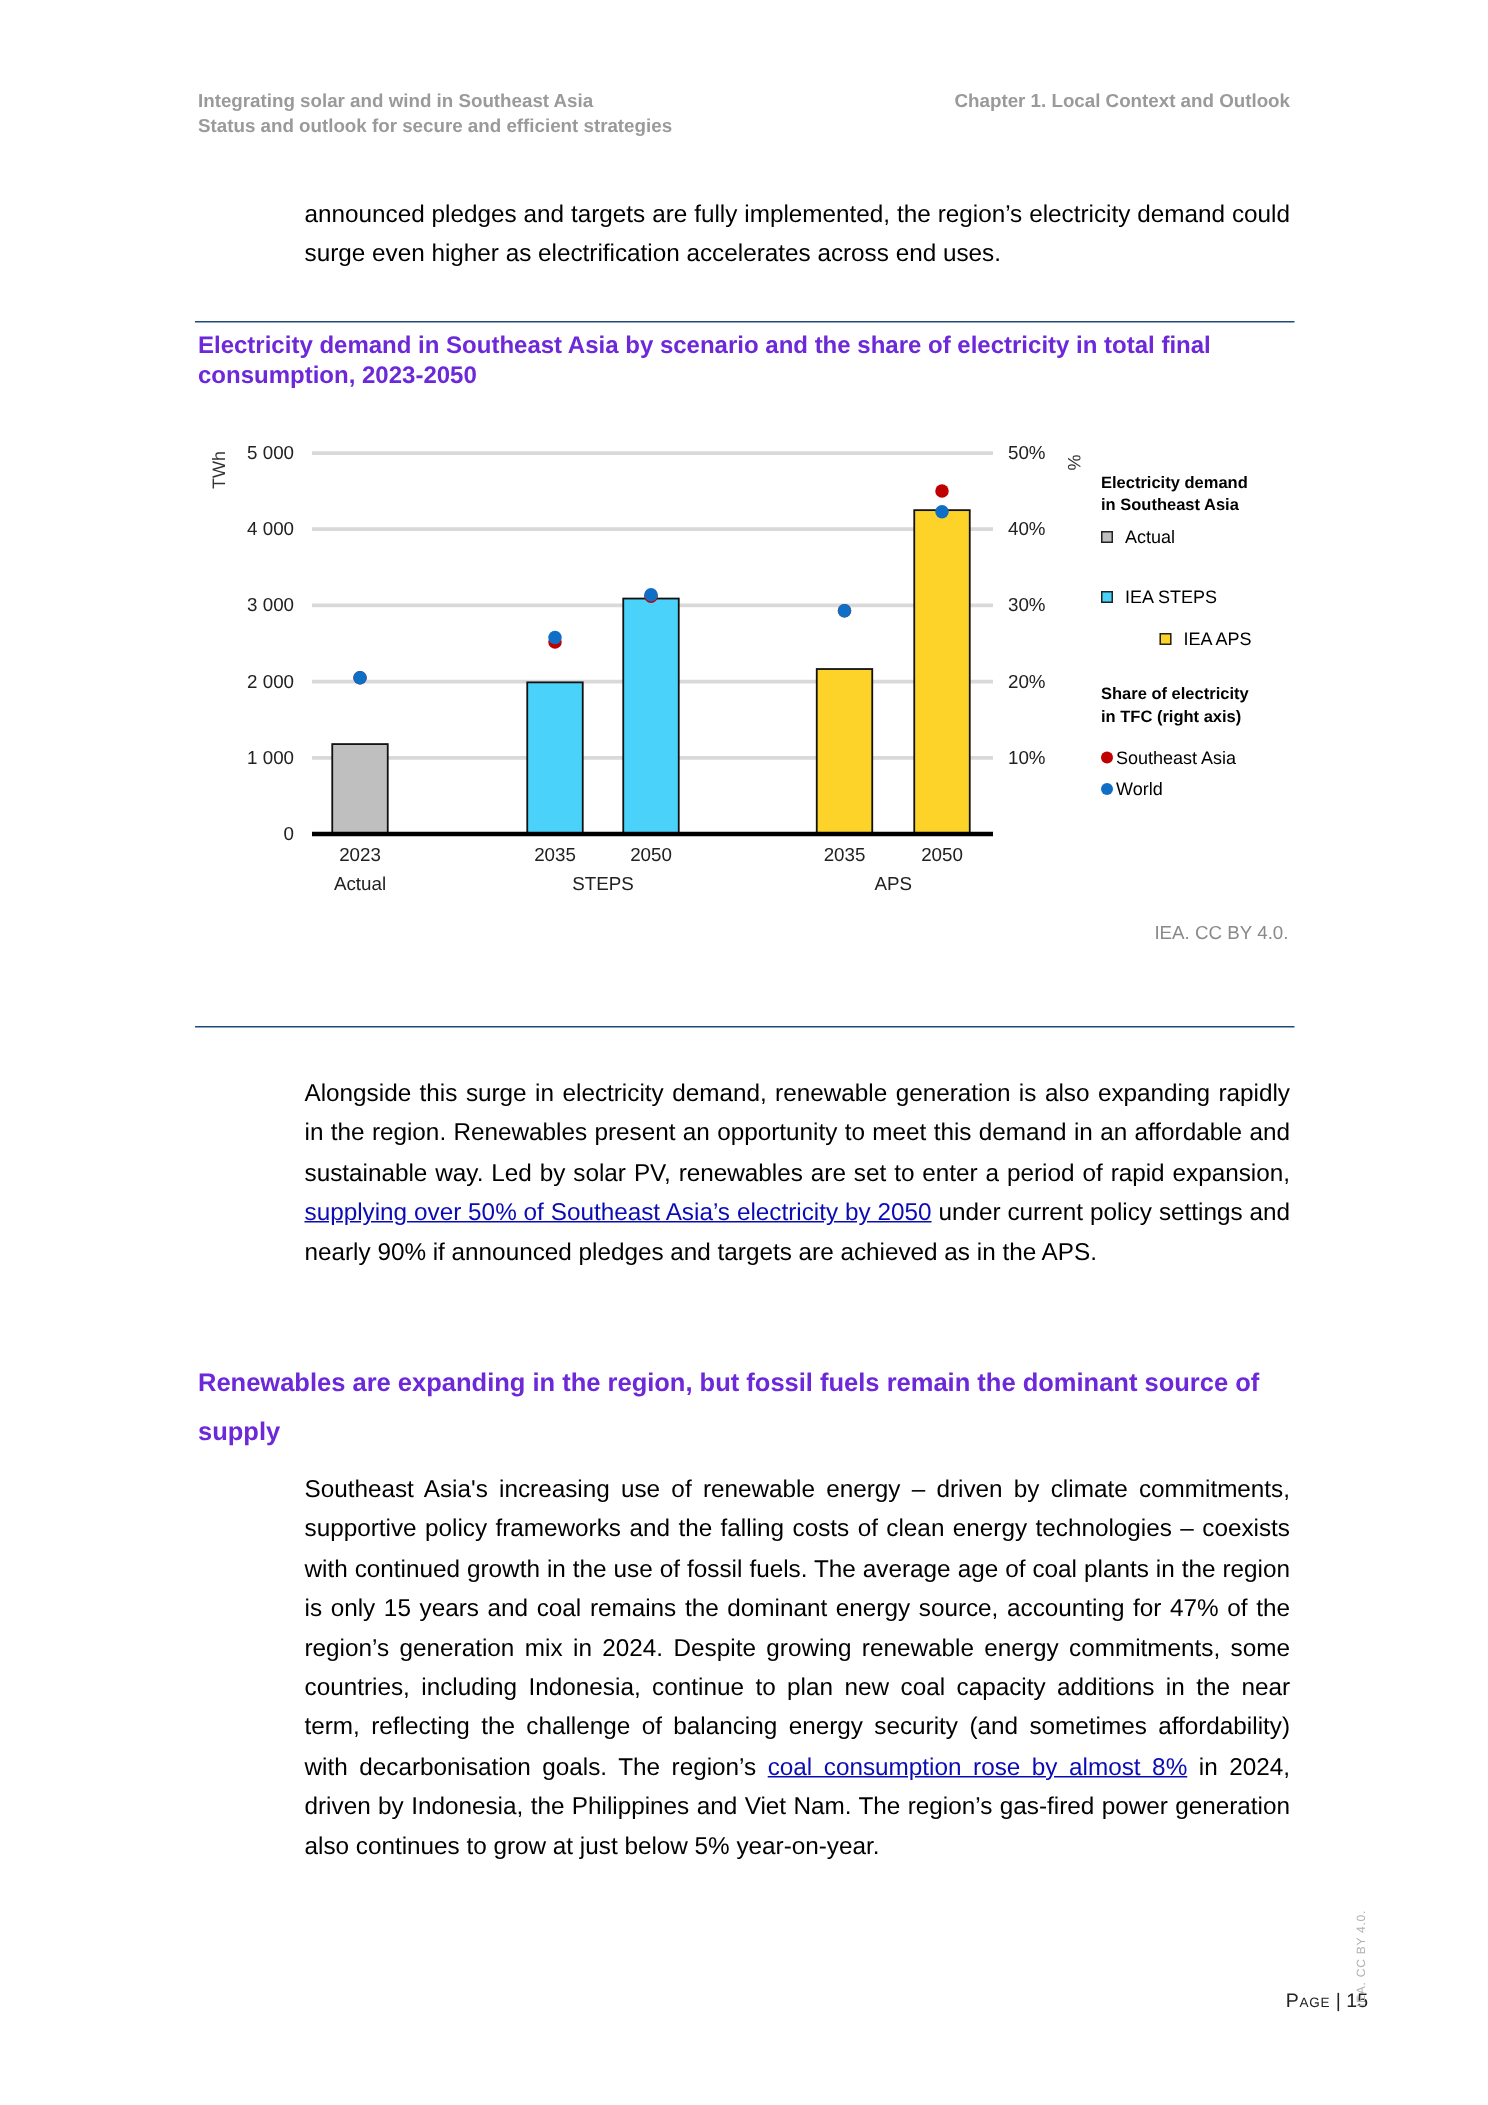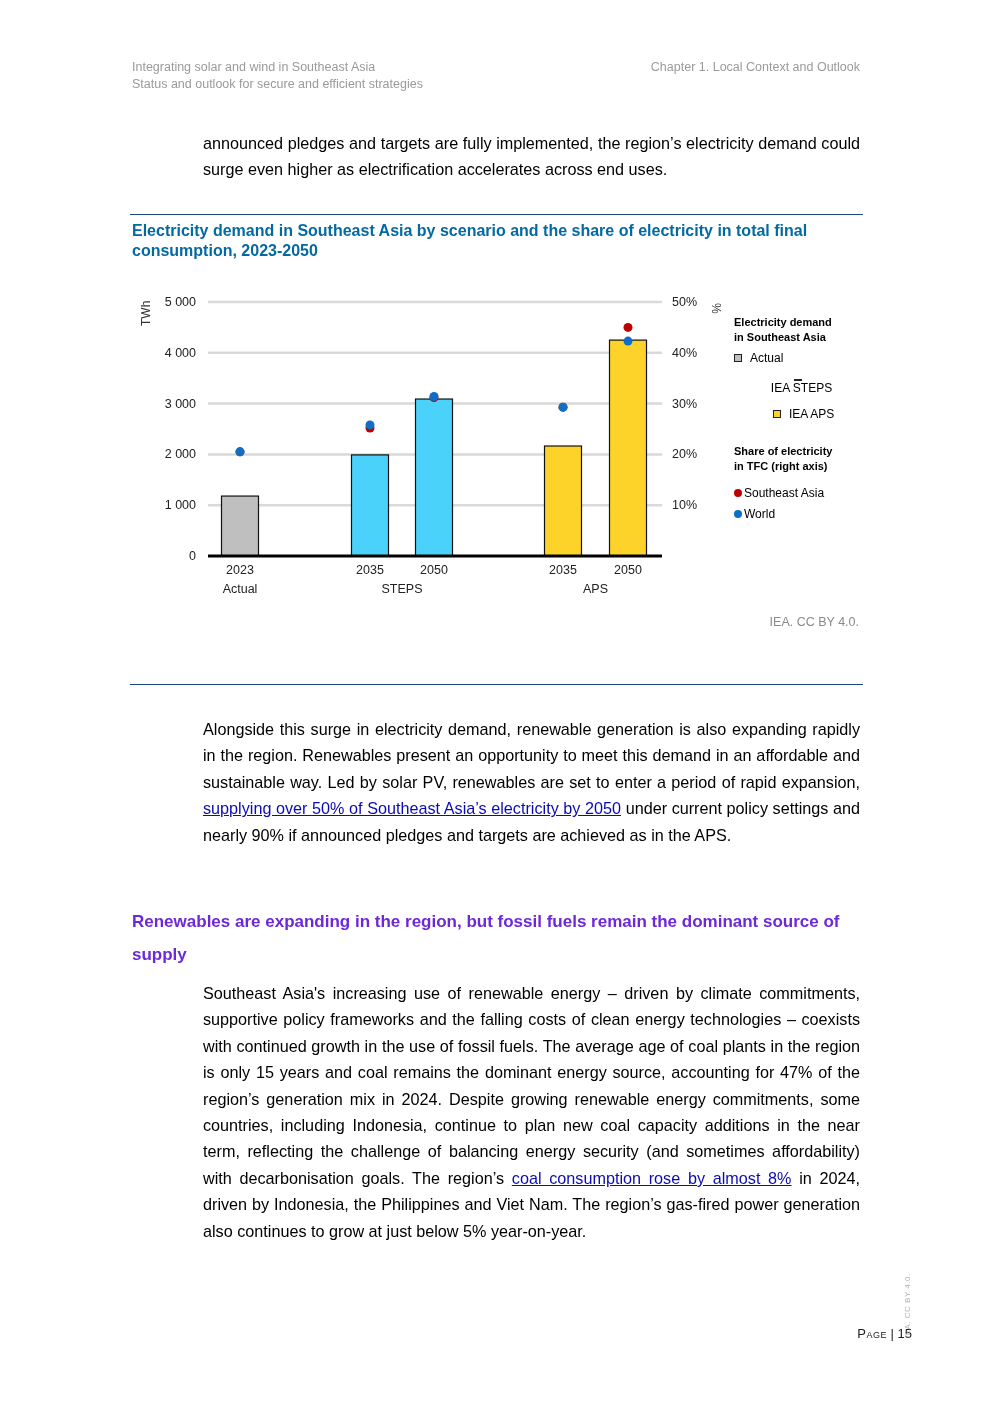--- a/index.html
+++ b/index.html
@@ -1,23 +1,23 @@
 <!DOCTYPE html>
 <html><head>
 <meta charset="utf-8">
 <style>
   html, body { margin: 0; padding: 0; background: #ffffff; }
   body { width: 992px; height: 1403px; position: relative; font-family: "Liberation Sans", sans-serif; color: #000; overflow: hidden; }
-  .hdr { position: absolute; top: 59px; font-size: 12.5px; color: #9a9a9a; line-height: 17px; font-family: "Liberation Sans", sans-serif; }
+  .hdr { position: absolute; top: 59px; font-size: 12.5px; color: #9a9a9a; line-height: 17px; font-family: "Liberation Sans", sans-serif; font-weight: bold; }
   .hdr-left { left: 132px; }
   .hdr-right { right: 132px; text-align: center; }
   .body-text { position: absolute; left: 203px; width: 657px; font-size: 16.2px; line-height: 26.4px; text-align: justify; font-family: "Liberation Sans", sans-serif; }
   .body-text a { color: #1a0dab; text-decoration: underline; color: #0b0bb5; }
   .rule { position: absolute; left: 130px; width: 733px; height: 0; border-top: 1.5px solid #1f4a78; }
-  .fig-title { position: absolute; left: 132px; top: 221px; width: 720px; font-size: 16px; line-height: 20px; font-weight: bold; color: #0369a1; }
+  .fig-title { position: absolute; left: 132px; top: 221px; width: 720px; font-size: 16px; line-height: 20px; font-weight: bold; color: #6d28d9; }
   .chart-wrap { position: absolute; left: 130px; top: 280px; width: 740px; height: 330px; }
   .legend { position: absolute; left: 734px; top: 315px; width: 135px; font-size: 12px; color: #000; }
   .legend .lh { font-weight: bold; font-size: 11px; line-height: 15px; }
   .legend .li { display: flex; align-items: center; font-size: 12px; height: 14px; }
   .sw { display: inline-block; width: 8px; height: 8px; border: 1px solid #222; margin-right: 8px; box-sizing: border-box; }
   .dot { display: inline-block; width: 8px; height: 8px; border-radius: 50%; margin-right: 2px; }
   .credit { position: absolute; right: 133px; top: 615px; font-size: 12.5px; color: #8a8a8a; }
   .notes { position: absolute; left: 132px; top: 639px; width: 740px; font-size: 12.3px; line-height: 19px; color: #1f4a78; }
   .notes a { color: #0b0bb5; text-decoration: underline; }
   .section-title { position: absolute; left: 132px; top: 905px; width: 740px; font-size: 17px; line-height: 33px; font-weight: bold; color: #6d28d9; }
@@ -101,21 +101,21 @@
 
 <div class="legend">
   <div class="lh">
     <div>Electricity demand</div>
     <div>in Southeast Asia</div>
   </div>
   <div class="li" style="margin-top:6px;">
     <span class="sw" style="background:#bfbfbf"></span>
     <span>Actual</span>
   </div>
-  <div class="li" style="margin-top:14px;flex-direction:column;">
+  <div class="li" style="margin-top:26px;">
     <span class="sw" style="background:#4bd2fa"></span>
     <span>IEA STEPS</span>
   </div>
   <div class="li" style="margin-top:14px;padding-left:39px;">
     <span class="sw" style="background:#fdd32a"></span>
     <span>IEA APS</span>
   </div>
   <div class="lh" style="margin-top:23px;">
     <div>Share of electricity</div>
     <div>in TFC (right axis)</div>

